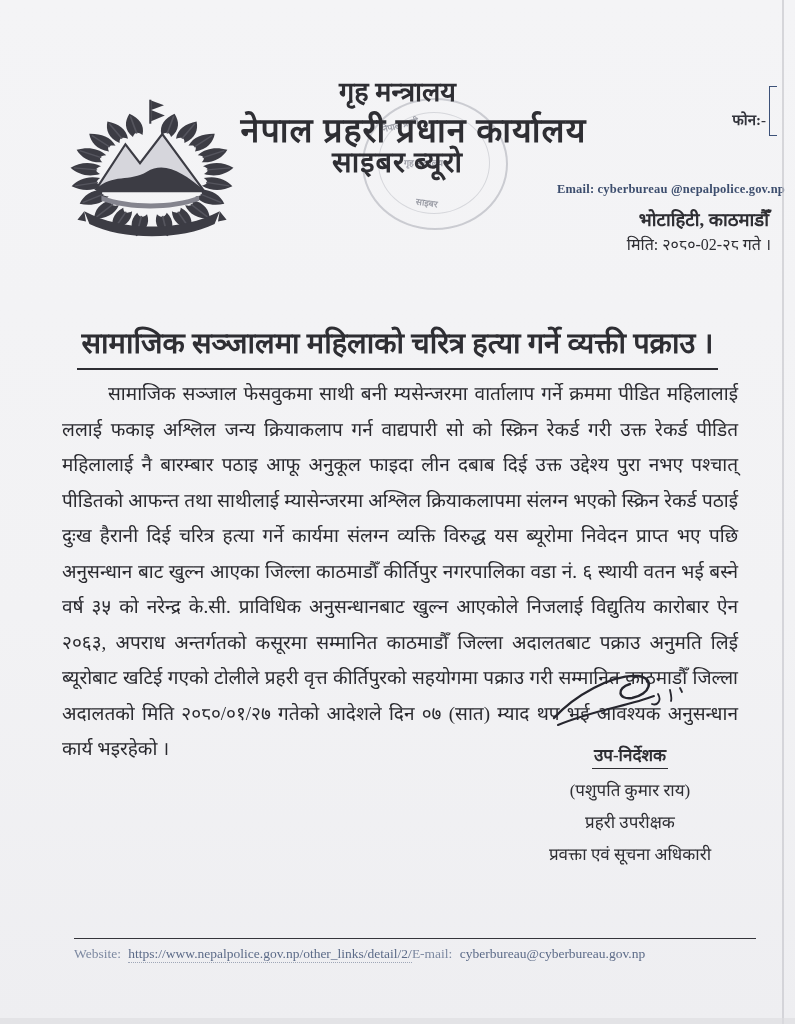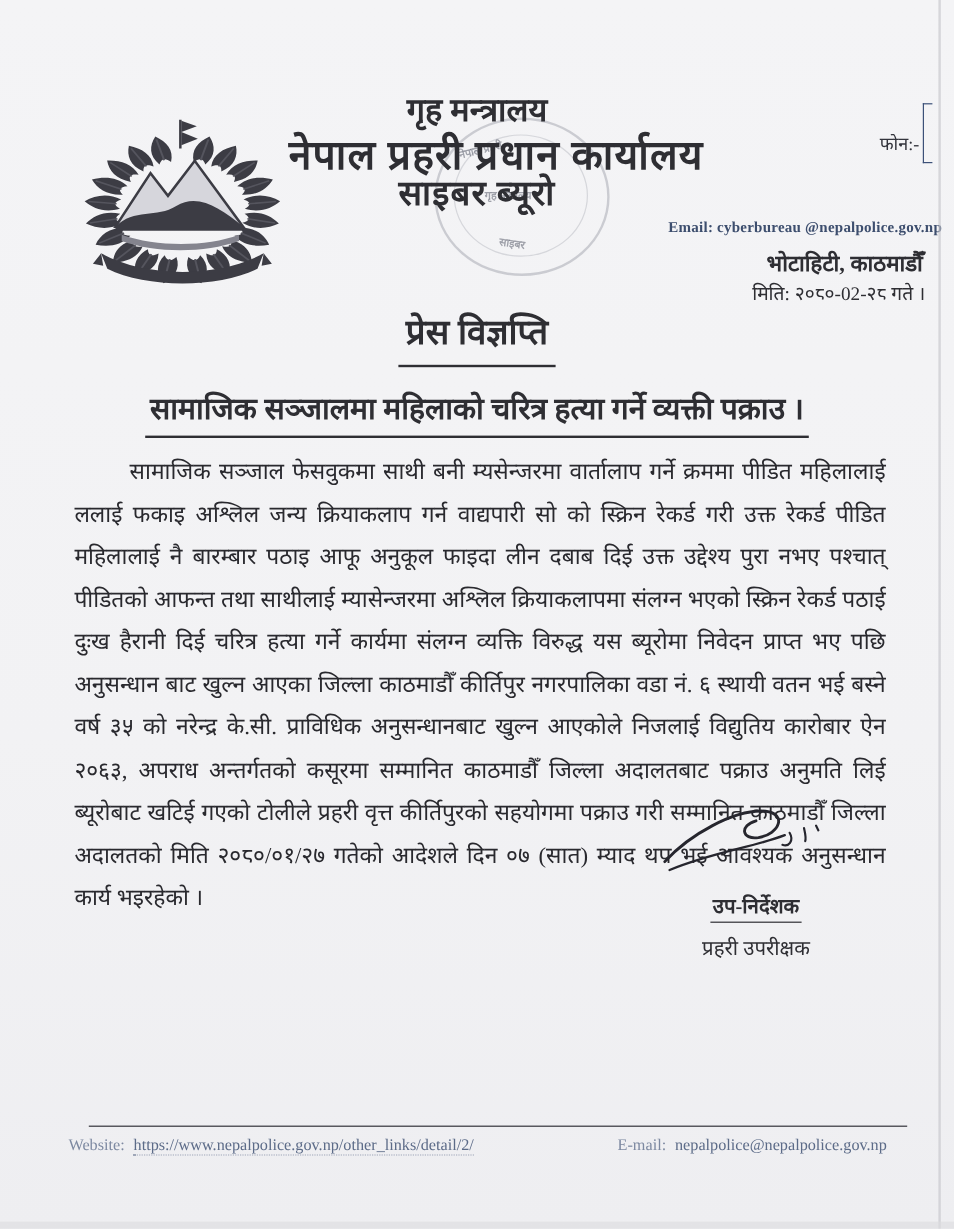--- a/index.html
+++ b/index.html
@@ -28,51 +28,51 @@
 
   
   .hdr{position:absolute;left:0;top:72px;width:795px;text-align:center;line-height:1.0;}
   .hdr .gov{font-size:21px;font-weight:bold;letter-spacing:.5px;}
   .hdr .ministry{font-size:27px;font-weight:bold;margin-top:7px;}
   .hdr .office{font-size:34px;font-weight:bold;margin-top:8px;letter-spacing:1px;margin-left:32px;}
   .hdr .bureau{font-size:29px;font-weight:bold;letter-spacing:1px;}
 
   
   .phone{position:absolute;right:14px;top:86px;display:flex;align-items:center;}
-  .phone .lbl{font-size:15px;font-weight:normal;color:#33343c;margin-right:3px;margin-top:16px;}
+  .phone .lbl{font-size:15px;font-weight:bold;color:#33343c;margin-right:3px;margin-top:16px;}
   .phone .brace{width:7px;height:48px;border-left:1.6px solid #3c5178;border-top:1.6px solid #3c5178;border-bottom:1.6px solid #3c5178;margin-right:4px;}
   .phone .nums{display:flex;flex-direction:column;gap:3px;}
   .phone .nums span{font-size:15px;color:#3c5178;letter-spacing:1px;}
 
   .email-top{position:absolute;right:10px;top:182px;font-size:12.5px;font-weight:bold;color:#3d4e6e;letter-spacing:.2px;}
   .addr{position:absolute;right:26px;top:206px;font-size:18.5px;font-weight:bold;color:#2e2e33;margin-left:12px;}
   .date{position:absolute;right:24px;top:233px;font-size:16px;color:#2e2e33;}
 
   
   .title-wrap{position:absolute;left:0;top:256px;width:795px;text-align:center;}
   .title{display:inline-block;font-size:29px;font-weight:bold;border-bottom:2.5px solid #2e2e33;padding:0 6px 9px 6px;}
   .subtitle-wrap{position:absolute;left:0;top:322px;width:795px;text-align:center;}
-  .subtitle{display:inline-block;font-size:25px;font-weight:bold;border-bottom:2px solid #2e2e33;padding:0 4px 7px 4px;}
+  .subtitle{display:inline-block;font-size:29px;font-weight:bold;border-bottom:2px solid #2e2e33;padding:0 4px 7px 4px;}
 
   
   .body-par{
     position:absolute;left:62px;top:376px;width:676px;
     font-size:19px;line-height:35.5px;text-align:justify;text-indent:46px;
     color:#29292e;margin:0;
   }
 
   
   .sig{position:absolute;left:520px;top:668px;width:220px;text-align:center;}
   .sig-scribble{position:relative;left:30px;width:150px;height:66px;margin-bottom:2px;}
   .sig-line{font-size:17px;color:#2e2e33;margin-top:9px;}
   .sig-designation{display:inline-block;font-weight:bold;border-bottom:1.5px solid #2e2e33;padding:0 2px 2px 2px;}
 
   
   .footer-rule{position:absolute;left:74px;top:938px;width:682px;height:0;border-top:1.8px solid #34343a;}
-  .footer{position:absolute;left:57px;top:946px;width:682px;display:flex;justify-content:space-between;
+  .footer{position:absolute;left:74px;top:946px;width:682px;display:flex;justify-content:flex-start;
           font-size:13.5px;color:#5c6b88;}
   .footer .lbl{color:#7d89a1;margin-right:4px;}
   .footer .url{border-bottom:1px dotted rgba(92,107,136,.55);padding-bottom:1px;}
   .footer .cell{white-space:nowrap;}
 </style>
 </head>
 <body>
 
 <div class="page">
 
@@ -138,48 +138,47 @@
 
   <div class="phone">
     <span class="lbl">फोन:-</span>
     <span class="brace"></span>
   </div>
 
   <div class="email-top">Email: cyberbureau @nepalpolice.gov.np</div>
   <div class="addr">भोटाहिटी, काठमाडौँ</div>
   <div class="date">मिति: २०८०-02-२८ गते ।</div>
 
-  <div class="title-wrap">
-    <span class="title">प्रेस विज्ञप्ति</span>
-  </div>
   <div class="subtitle-wrap">
     <span class="subtitle">सामाजिक सञ्जालमा महिलाको चरित्र हत्या गर्ने व्यक्ती पक्राउ ।</span>
   </div>
 
   <p class="body-par">सामाजिक सञ्जाल फेसवुकमा साथी बनी म्यसेन्जरमा वार्तालाप गर्ने क्रममा पीडित महिलालाई ललाई फकाइ अश्लिल जन्य क्रियाकलाप गर्न वाद्यपारी सो को स्क्रिन रेकर्ड गरी उक्त रेकर्ड पीडित महिलालाई नै बारम्बार पठाइ आफू अनुकूल फाइदा लीन दबाब दिई उक्त उद्देश्य पुरा नभए पश्चात् पीडितको आफन्त तथा साथीलाई म्यासेन्जरमा अश्लिल क्रियाकलापमा संलग्न भएको स्क्रिन रेकर्ड पठाई दुःख हैरानी दिई चरित्र हत्या गर्ने कार्यमा संलग्न व्यक्ति विरुद्ध यस ब्यूरोमा निवेदन प्राप्त भए पछि अनुसन्धान बाट खुल्न आएका जिल्ला काठमाडौँ कीर्तिपुर नगरपालिका वडा नं. ६ स्थायी वतन भई बस्ने वर्ष ३५ को नरेन्द्र के.सी. प्राविधिक अनुसन्धानबाट खुल्न आएकोले निजलाई विद्युतिय कारोबार ऐन २०६३, अपराध अन्तर्गतको कसूरमा सम्मानित काठमाडौँ जिल्ला अदालतबाट पक्राउ अनुमति लिई ब्यूरोबाट खटिई गएको टोलीले प्रहरी वृत्त कीर्तिपुरको सहयोगमा पक्राउ गरी सम्मानित काठमाडौँ जिल्ला अदालतको मिति २०८०/०१/२७ गतेको आदेशले दिन ०७ (सात) म्याद थप भई आवश्यक अनुसन्धान कार्य भइरहेको ।</p>
 
   <div class="sig">
     <div class="sig-scribble">
       <svg viewBox="0 0 150 66" width="150" height="66">
         <path d="M4,50 C24,28 62,6 88,8 C106,10 100,27 82,30 C68,32 66,20 80,16" fill="none" stroke="#26262e" stroke-width="2.4" stroke-linecap="round"></path>
         <path d="M8,57 C44,42 78,38 104,28" fill="none" stroke="#26262e" stroke-width="2" stroke-linecap="round"></path>
         <path d="M108,26 c4,7 -1,12 -6,10 M120,22 c1,5 2,8 1,11 M130,20 l2,4" fill="none" stroke="#26262e" stroke-width="1.8" stroke-linecap="round"></path>
       </svg>
     </div>
     <div class="sig-line"><span class="sig-designation">उप-निर्देशक</span></div>
+    <div class="sig-line">(पशुपति कुमार राय)</div>
     <div class="sig-line">प्रहरी उपरीक्षक</div>
+    <div class="sig-line">प्रवक्ता एवं सूचना अधिकारी</div>
   </div>
 
   <div class="footer-rule"></div>
   <div class="footer">
     <span class="cell">
       <span class="lbl">Website:</span>
       <span class="url">https://www.nepalpolice.gov.np/other_links/detail/2/</span>
     </span>
     <span class="cell">
       <span class="lbl">E-mail:</span>
-      <span>nepalpolice@nepalpolice.gov.np</span>
+      <span>cyberbureau@cyberbureau.gov.np</span>
     </span>
   </div>
 
   <div class="scan-edge-right"></div>
   <div class="scan-edge-bottom"></div>
 </div>
 
 </body></html>

